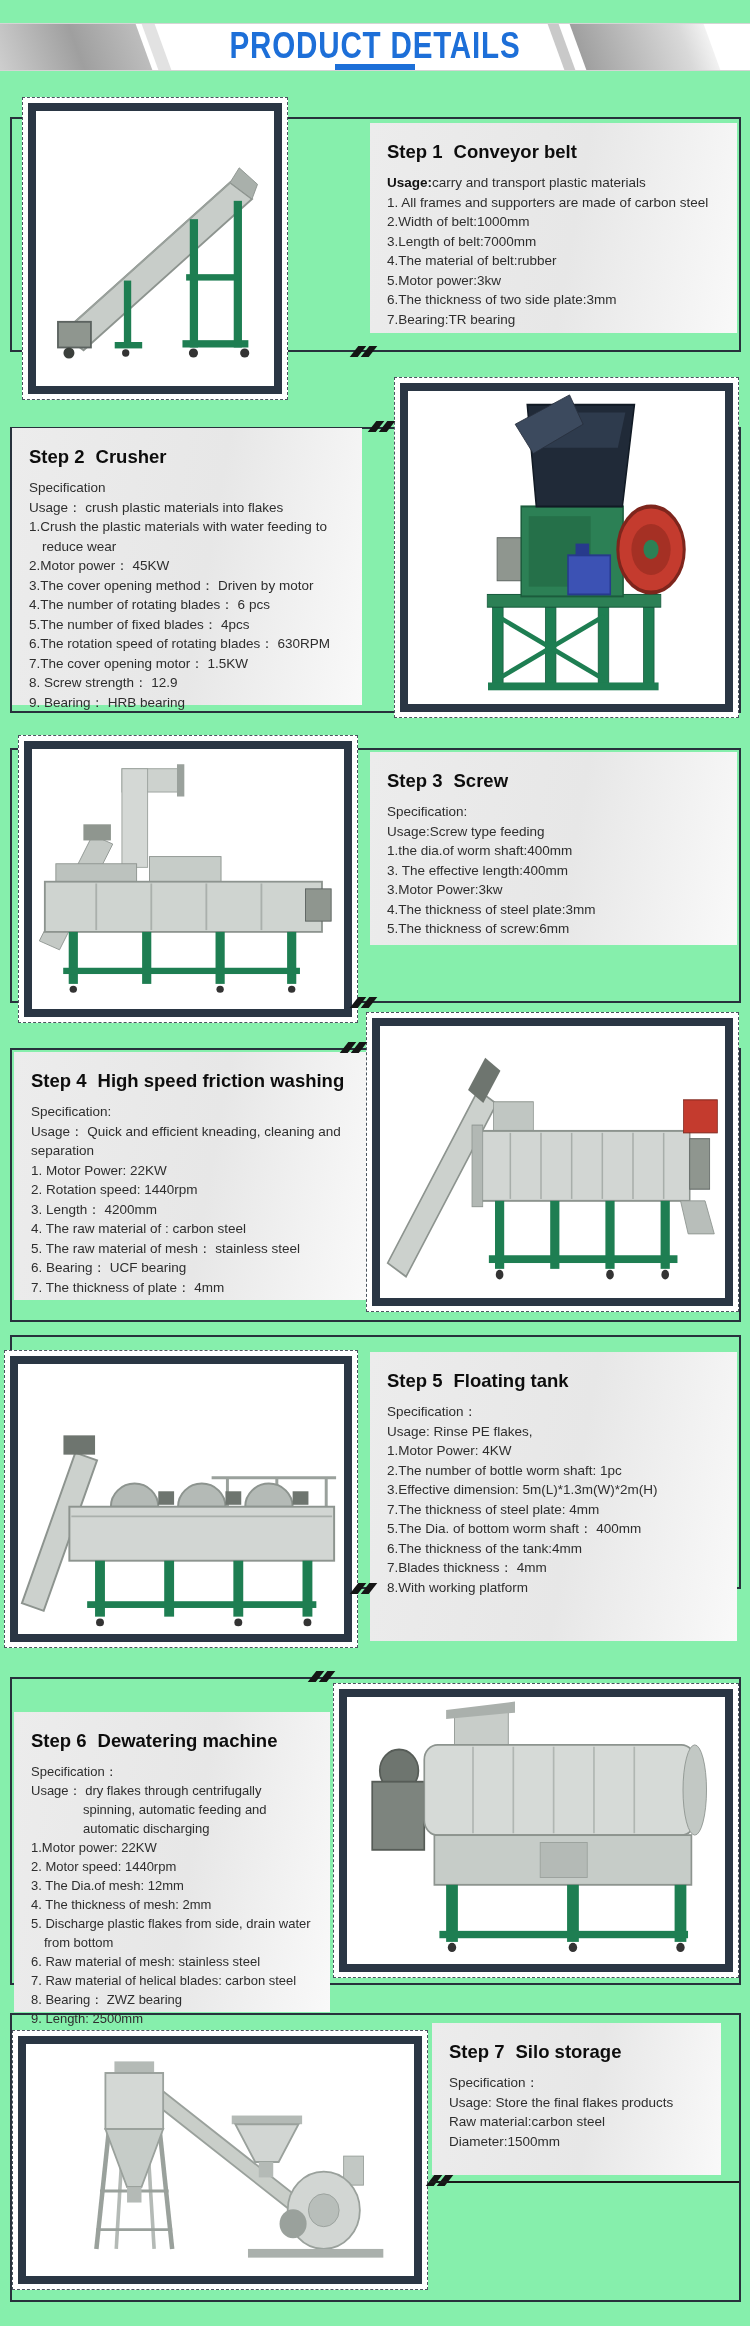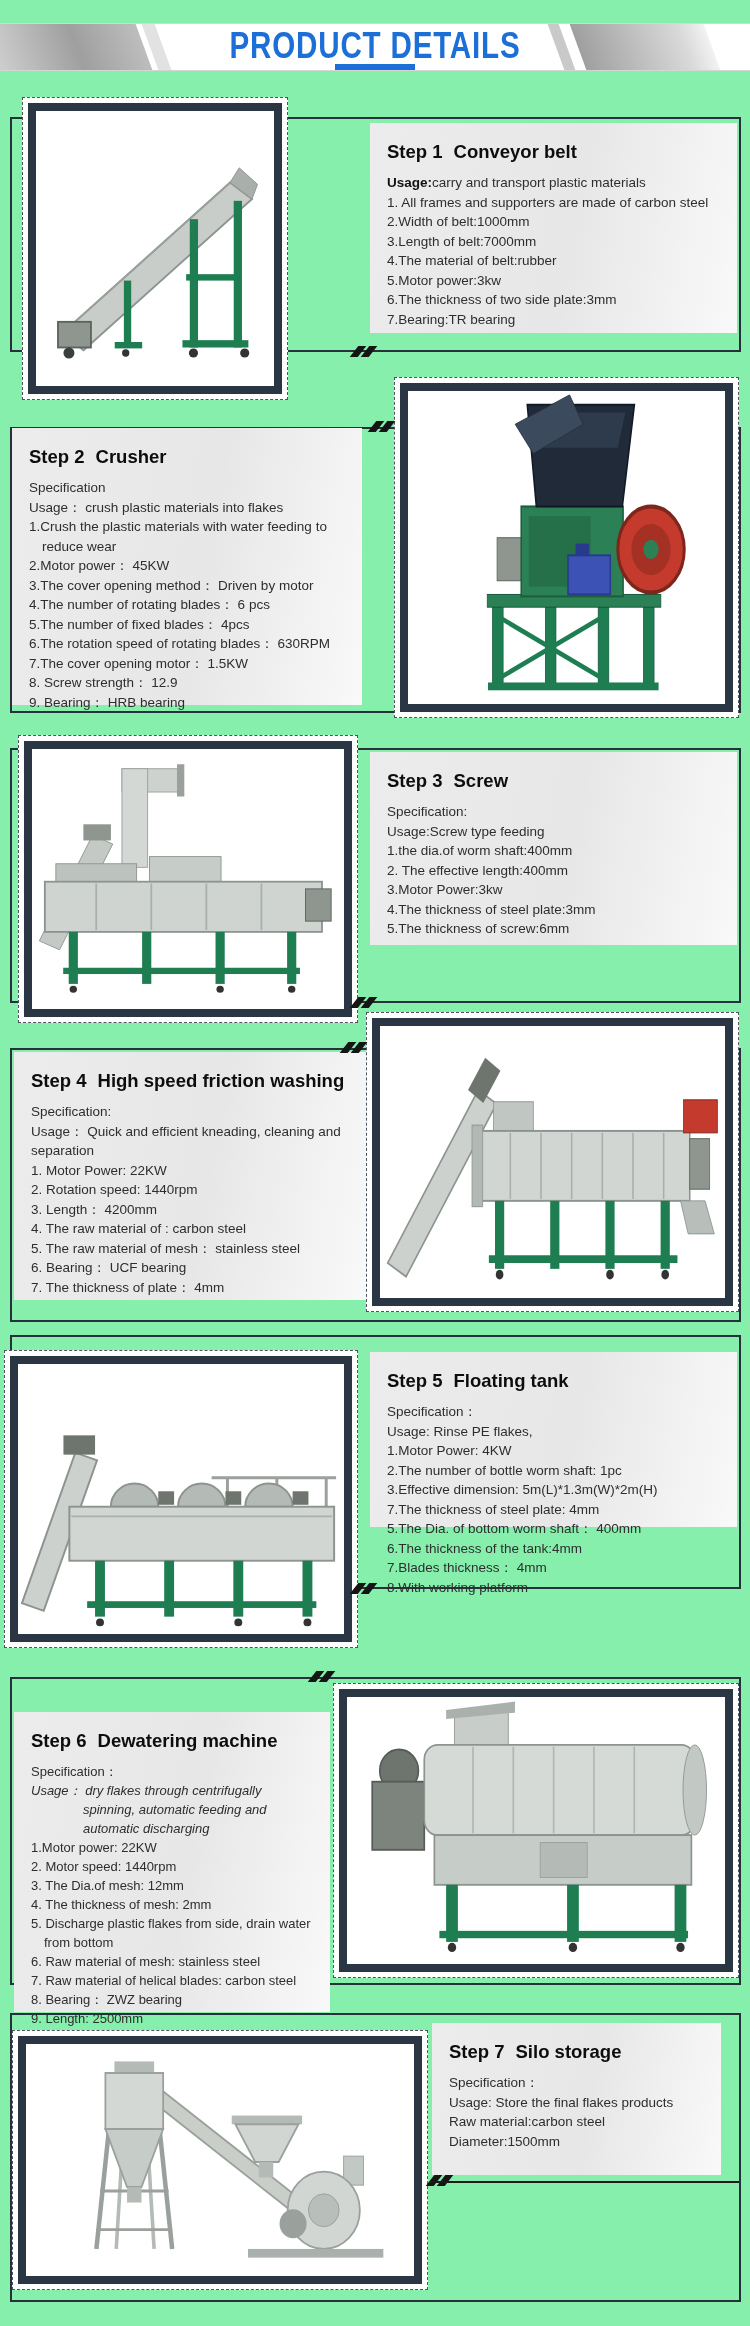--- a/index.html
+++ b/index.html
@@ -25,21 +25,21 @@
   .photo{position:absolute;border:1px dashed #4a545e;background:#fff;padding:5px;z-index:2;}
   .frame{width:100%;height:100%;border:8px solid var(--frame-navy,#2a3644);background:#fff;box-sizing:border-box;}
   .frame svg{display:block;width:100%;height:100%;}
   .specbox{position:absolute;z-index:2;box-sizing:border-box;padding:14px 14px 10px 17px;
         background:linear-gradient(100deg,#ececec 0%,#e7e7e7 55%,#f9f9f9 100%);}
   .step-title{margin:4px 0 10px 0;font-size:18.5px;font-weight:bold;color:#0d0d0d;white-space:nowrap;}
   .step-title .no{margin-right:11px;}
   .spec{font-size:13.5px;line-height:19.5px;color:#2e2e2e;}
   .hang{padding-left:13px;text-indent:-13px;}
   .hang0{padding-left:0;text-indent:0;}
-  .hangL{padding-left:52px;text-indent:-52px;font-style:italic;}
+  .hangL{padding-left:52px;text-indent:-52px;}
   .spec b{font-weight:bold;color:#111;}
   .sm .spec{font-size:13px;line-height:19px;}
 
   
   .slash{position:absolute;z-index:3;height:11px;display:flex;}
   .slash i{display:block;width:8px;height:11px;background:#151515;transform:skewX(-38deg);margin-right:3px;}
   .uline{position:absolute;z-index:3;height:2px;background:#1b1b1b;}
 </style>
 </head>
 <body>
@@ -168,21 +168,21 @@
         <circle cx="205" cy="268" r="4" fill="#333"></circle>
         <circle cx="283" cy="268" r="4" fill="#333"></circle>
       </svg>
     </div>
   </div>
   <div class="specbox" style="left:370px;top:752px;width:367px;height:193px;">
     <h3 class="step-title"><span class="no">Step 3</span><span>Screw</span></h3>
     <div class="spec hang">Specification:</div>
     <div class="spec hang">Usage:Screw type feeding</div>
     <div class="spec hang">1.the dia.of worm shaft:400mm</div>
-    <div class="spec hang">2. The effective length:400mm</div>
+    <div class="spec hang">3. The effective length:400mm</div>
     <div class="spec hang">3.Motor Power:3kw</div>
     <div class="spec hang">4.The thickness of steel plate:3mm</div>
     <div class="spec hang">5.The thickness of screw:6mm</div>
   </div>
   <div class="slash" style="left:354px;top:997px;">
       <i></i>
       <i></i>
     </div>
 
   <div class="sect" style="left:10px;top:1048px;width:731px;height:274px;box-sizing:border-box;"></div>
@@ -255,21 +255,21 @@
         <rect x="148" y="204" width="10" height="58" fill="#1e7e52"></rect>
         <rect x="218" y="204" width="10" height="58" fill="#1e7e52"></rect>
         <rect x="288" y="204" width="10" height="58" fill="#1e7e52"></rect>
         <rect x="70" y="246" width="232" height="7" fill="#1e7e52"></rect>
         <circle cx="83" cy="268" r="4" fill="#333"></circle>
         <circle cx="223" cy="268" r="4" fill="#333"></circle>
         <circle cx="293" cy="268" r="4" fill="#333"></circle>
       </svg>
     </div>
   </div>
-  <div class="specbox" style="left:370px;top:1352px;width:367px;height:175px;">
+  <div class="specbox" style="left:370px;top:1352px;width:367px;height:289px;">
     <h3 class="step-title"><span class="no">Step 5</span><span>Floating tank</span></h3>
     <div class="spec hang">Specification：</div>
     <div class="spec hang">Usage: Rinse PE flakes,</div>
     <div class="spec hang">1.Motor Power: 4KW</div>
     <div class="spec hang">2.The number of bottle worm shaft: 1pc</div>
     <div class="spec hang">3.Effective dimension: 5m(L)*1.3m(W)*2m(H)</div>
     <div class="spec hang">7.The thickness of steel plate: 4mm</div>
     <div class="spec hang">5.The Dia. of bottom worm shaft： 400mm</div>
     <div class="spec hang">6.The thickness of the tank:4mm</div>
     <div class="spec hang">7.Blades thickness： 4mm</div>

